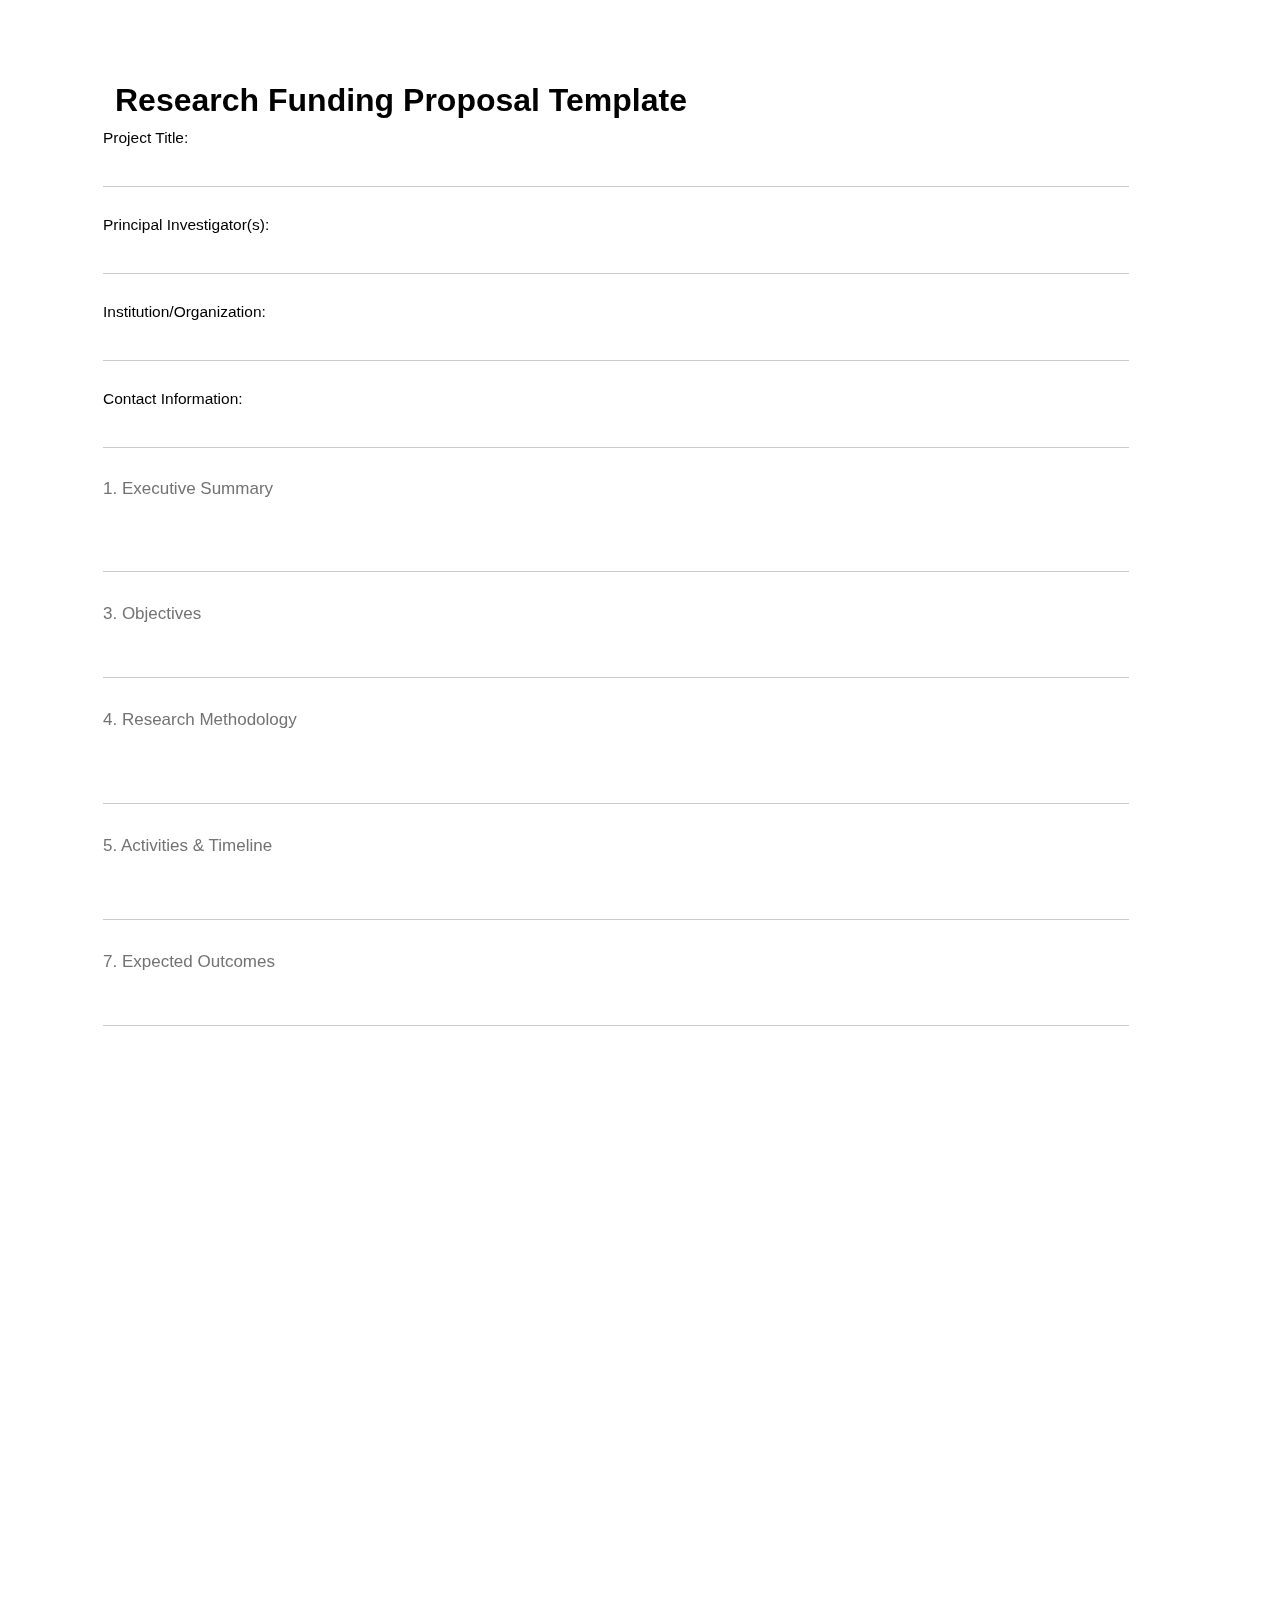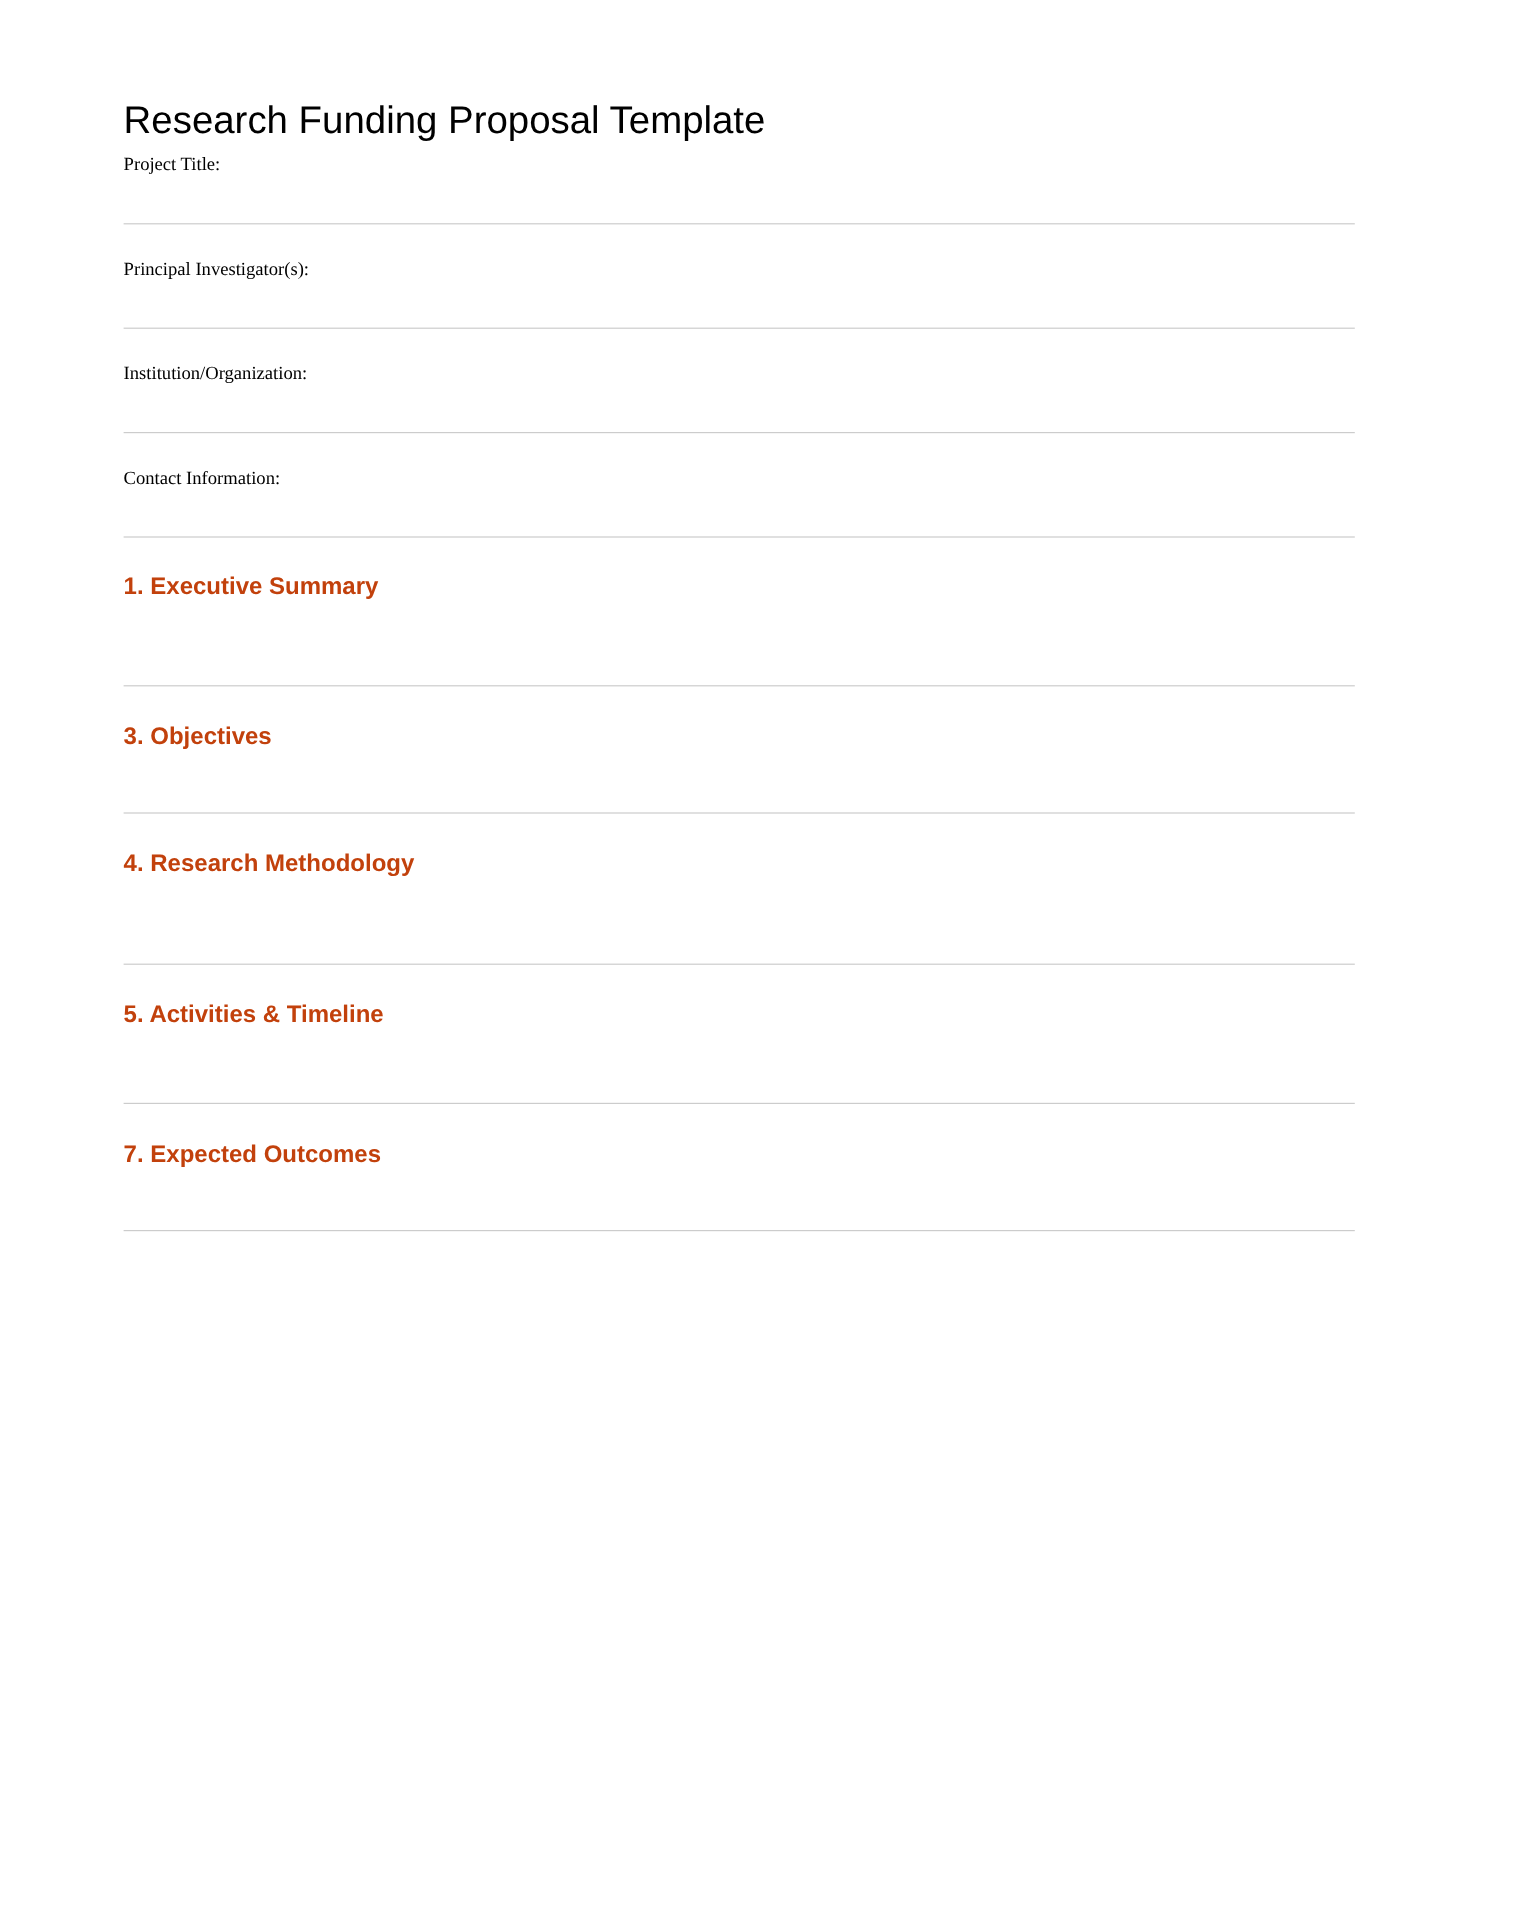--- a/index.html
+++ b/index.html
@@ -16,35 +16,34 @@
     color: #000000;
   }
   .doc {
     position: absolute;
     left: 103px;
     top: 0;
     width: 1026px;
   }
   .doc-title {
     position: absolute;
-    left: 0;
+    left: 12px;
     top: 82px;
     margin: 0;
     font-size: 32px;
     line-height: 37px;
-    font-weight: normal;
+    font-weight: bold;
     white-space: nowrap;
     color: #000;
   }
   .fields {
     position: absolute;
     left: 0;
     top: 100px;
     width: 1026px;
-    font-family: Liberation Serif, serif;
   }
   .field-row {
     box-sizing: border-box;
     height: 87px;
     padding-top: 29px;
     border-bottom: 1px solid #cccccc;
   }
   .field-label {
     display: block;
     font-size: 15.5px;
@@ -58,24 +57,24 @@
     top: 447px;
     width: 1026px;
   }
   .section {
     box-sizing: border-box;
     padding-top: 30px;
     border-bottom: 1px solid #cccccc;
   }
   .section-heading {
     margin: 0;
-    font-size: 20px;
+    font-size: 17px;
     line-height: 24px;
-    font-weight: bold;
-    color: #c2410c;
+    font-weight: normal;
+    color: #737373;
     white-space: nowrap;
   }
   .section-body {
     width: 100%;
   }
 </style>
 </head>
 <body>
 
 <div class="doc">

